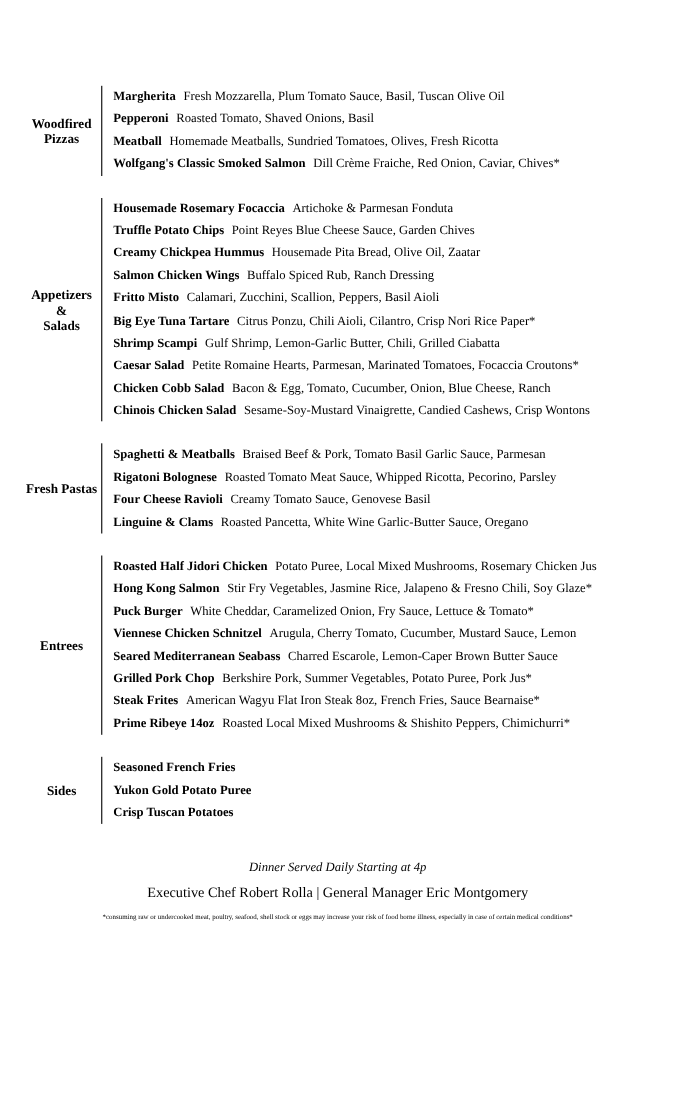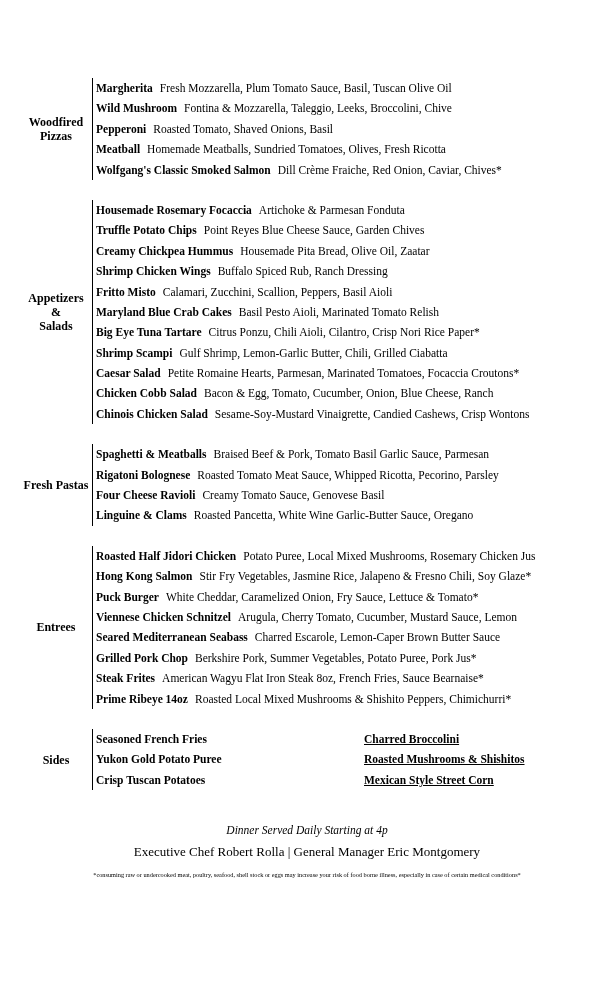--- a/index.html
+++ b/index.html
@@ -22,72 +22,70 @@
     flex: 0 0 72px;
     width: 72px;
     text-align: center;
     font-weight: bold;
     font-size: 12px;
     line-height: 14px;
   }
   .items-col {
     flex: 1;
     border-left: 1.6px solid #000000;
-    padding-left: 3px;
+    padding-left: 10px;
     min-width: 0;
   }
   .item {
     font-size: 11.5px;
     line-height: 20.4px;
     height: 20.4px;
     white-space: nowrap;
     overflow: hidden;
   }
   .item .nm { font-weight: bold; margin-right: 7px; }
-  .sides-row { display: flex; }
+  .sides-row { display: flex; flex-direction: column; }
   .sides-cell-left { width: 261px; flex: 0 0 261px; }
   .sides-cell-right { flex: 1; text-decoration: underline; }
   .footer { text-align: center; margin-top: 33px; }
   .service-note { font-style: italic; font-size: 11.5px; line-height: 14px; }
   .staff-line { font-weight: normal; font-size: 13px; line-height: 16px; margin-top: 7px; }
   .disclaimer { font-size: 6.3px; line-height: 8px; margin-top: 11px; }
 </style>
 </head>
 <body>
 
 <div class="page">
   <div class="menu">
 
     <div class="section">
       <div class="label-col">
         <div>Woodfired</div>
         <div>Pizzas</div>
       </div>
       <div class="items-col">
         <div class="item"><span class="nm">Margherita</span><span class="ds">Fresh Mozzarella, Plum Tomato Sauce, Basil, Tuscan Olive Oil</span></div>
-        <div class="item"><span class="nm">Wild Mushroom</span><span class="ds">Fontina &amp; Mozzarella, Taleggio, Leeks, Broccolini, Chive</span></div>
         <div class="item"><span class="nm">Pepperoni</span><span class="ds">Roasted Tomato, Shaved Onions, Basil</span></div>
         <div class="item"><span class="nm">Meatball</span><span class="ds">Homemade Meatballs, Sundried Tomatoes, Olives, Fresh Ricotta</span></div>
         <div class="item"><span class="nm">Wolfgang's Classic Smoked Salmon</span><span class="ds">Dill Crème Fraiche, Red Onion, Caviar, Chives*</span></div>
       </div>
     </div>
 
     <div class="section">
       <div class="label-col">
         <div>Appetizers</div>
         <div>&amp;</div>
         <div>Salads</div>
       </div>
       <div class="items-col">
         <div class="item"><span class="nm">Housemade Rosemary Focaccia</span><span class="ds">Artichoke &amp; Parmesan Fonduta</span></div>
         <div class="item"><span class="nm">Truffle Potato Chips</span><span class="ds">Point Reyes Blue Cheese Sauce, Garden Chives</span></div>
         <div class="item"><span class="nm">Creamy Chickpea Hummus</span><span class="ds">Housemade Pita Bread, Olive Oil, Zaatar</span></div>
-        <div class="item"><span class="nm">Shrimp Chicken Wings</span><span class="ds">Buffalo Spiced Rub, Ranch Dressing</span></div>
+        <div class="item"><span class="nm">Salmon Chicken Wings</span><span class="ds">Buffalo Spiced Rub, Ranch Dressing</span></div>
         <div class="item"><span class="nm">Fritto Misto</span><span class="ds">Calamari, Zucchini, Scallion, Peppers, Basil Aioli</span></div>
-        <div class="item"><span class="nm">Maryland Blue Crab Cakes</span><span class="ds">Basil Pesto Aioli, Marinated Tomato Relish</span></div>
         <div class="item"><span class="nm">Big Eye Tuna Tartare</span><span class="ds">Citrus Ponzu, Chili Aioli, Cilantro, Crisp Nori Rice Paper*</span></div>
         <div class="item"><span class="nm">Shrimp Scampi</span><span class="ds">Gulf Shrimp, Lemon-Garlic Butter, Chili, Grilled Ciabatta</span></div>
         <div class="item"><span class="nm">Caesar Salad</span><span class="ds">Petite Romaine Hearts, Parmesan, Marinated Tomatoes, Focaccia Croutons*</span></div>
         <div class="item"><span class="nm">Chicken Cobb Salad</span><span class="ds">Bacon &amp; Egg, Tomato, Cucumber, Onion, Blue Cheese, Ranch</span></div>
         <div class="item"><span class="nm">Chinois Chicken Salad</span><span class="ds">Sesame-Soy-Mustard Vinaigrette, Candied Cashews, Crisp Wontons</span></div>
       </div>
     </div>
 
     <div class="section">
       <div class="label-col">

